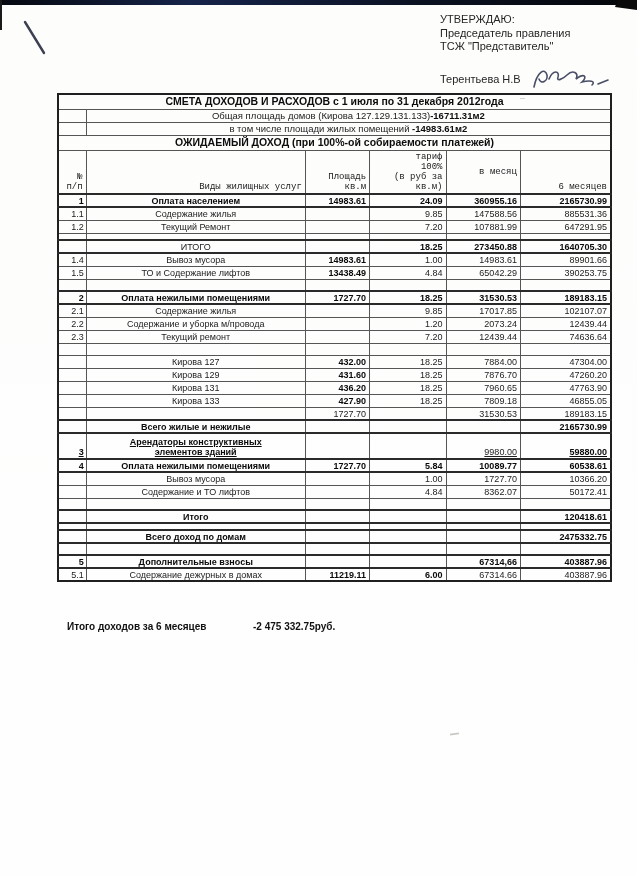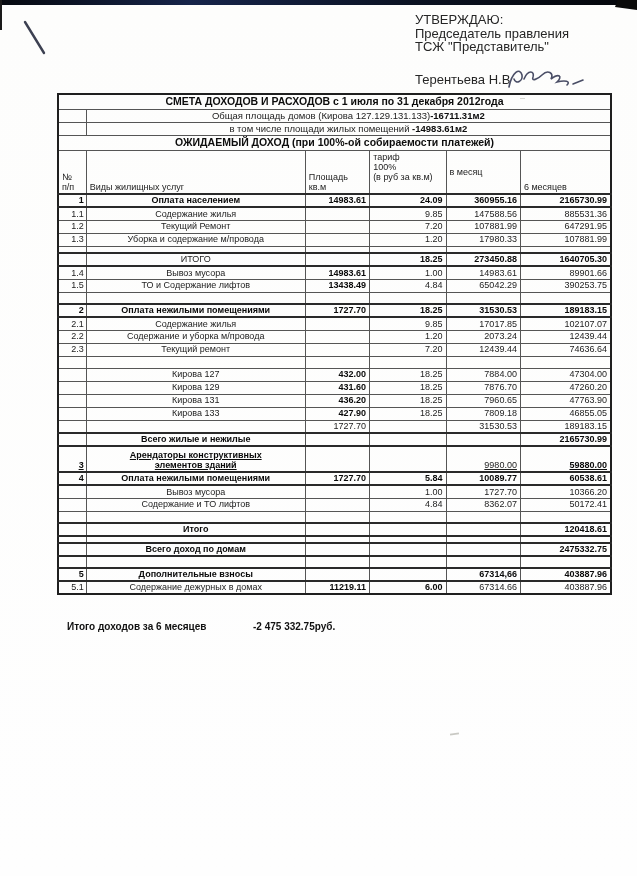--- a/index.html
+++ b/index.html
@@ -15,42 +15,42 @@
   .top-bar{position:absolute;left:0;top:0;width:637px;height:5px;
     background:linear-gradient(90deg,#06090f 0%,#16244a 30%,#0b1222 65%,#04060a 100%);}
   .corner-tr{position:absolute;right:0;top:0;width:22px;height:10px;background:#0a0a0a;
     clip-path:polygon(12% 0,100% 0,100% 100%,0 70%);}
   .edge-l{position:absolute;left:0;top:0;width:2px;height:30px;background:#1a1a1a;}
   .pen-mark{position:absolute;left:20px;top:18px;}
   .speck1{position:absolute;left:450px;top:733px;width:9px;height:2px;background:#c9c9c4;transform:rotate(-8deg);}
   .speck2{position:absolute;left:520px;top:98px;width:5px;height:1px;background:#d6d6d0;}
 
   
-  .approval{position:absolute;left:415px;top:13px;font-size:13px;line-height:13.5px;color:#262626;}
+  .approval{position:absolute;left:440px;top:13px;font-size:11px;line-height:13.5px;color:#262626;}
   .approval .name-row{margin-top:19px;position:relative;height:24px;}
   .signature{position:absolute;left:88px;top:-10px;}
 
   
   table.budget{
     position:absolute;left:57px;top:93px;width:555px;
     border-collapse:collapse;table-layout:fixed;
     border:2px solid #1f1f1f;
     padding-left:16px;
   }
   td,th{
     border:1px solid #555;
     font-size:9px;line-height:1.12;
     padding:0 3px;vertical-align:middle;overflow:hidden;
     font-weight:400;color:#222;
   }
   tr{height:13px;}
   .title-main td{font-weight:700;font-size:10.5px;text-align:center;height:14px;color:#0d0d0d;}
   .title-sub td{font-size:9.5px;text-align:center;height:12px;}
   .title-sub .b{font-weight:700;color:#0d0d0d;}
-  .hdr th{text-align:left;vertical-align:bottom;white-space:pre-line;height:40px;padding:1px 3px;font-size:9px;}
+  .hdr th{text-align:right;vertical-align:bottom;white-space:pre-line;height:40px;padding:1px 3px;font-size:9px;font-family:Liberation Mono, monospace;}
   .hdr .c-tariff{vertical-align:top;}
   .hdr .c-month{vertical-align:middle;margin-top:29px;}
   .c-num{text-align:right;padding-right:2px;}
   .c-label{text-align:center;white-space:pre-line;}
   .c-area,.c-tariff,.c-month,.c-six{text-align:right;}
   td.bold{font-weight:700;color:#0a0a0a;}
   tr.sec td{font-weight:700;color:#0a0a0a;border-top:2px solid #2a2a2a;border-bottom:2px solid #2a2a2a;}
   tr.total td{border-top:2px solid #2a2a2a;border-bottom:2px solid #2a2a2a;}
   tr.blank{height:12px;}
   tr.blanksm{height:7px;}
@@ -148,28 +148,20 @@
           <td class="c-six">885531.36</td>
         </tr>
         <tr>
           <td class="c-num">1.2</td>
           <td class="c-label">Текущий Ремонт</td>
           <td class="c-area"></td>
           <td class="c-tariff">7.20</td>
           <td class="c-month">107881.99</td>
           <td class="c-six">647291.95</td>
         </tr>
-        <tr>
-          <td class="c-num">1.3</td>
-          <td class="c-label">Уборка и содержание м/провода</td>
-          <td class="c-area"></td>
-          <td class="c-tariff">1.20</td>
-          <td class="c-month">17980.33</td>
-          <td class="c-six">107881.99</td>
-        </tr>
         <tr class="blanksm">
           <td class="c-num"></td>
           <td class="c-label"></td>
           <td class="c-area"></td>
           <td class="c-tariff"></td>
           <td class="c-month"></td>
           <td class="c-six"></td>
         </tr>
         <tr class="total">
           <td class="c-num"></td>

